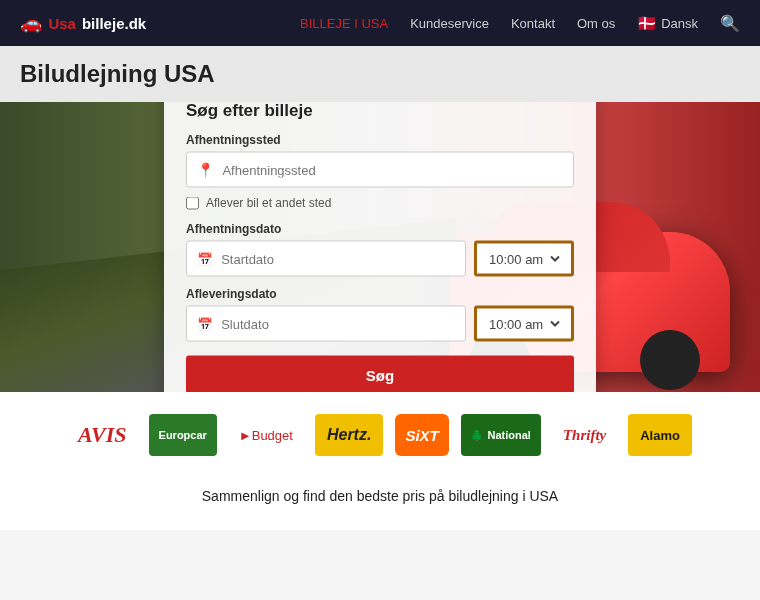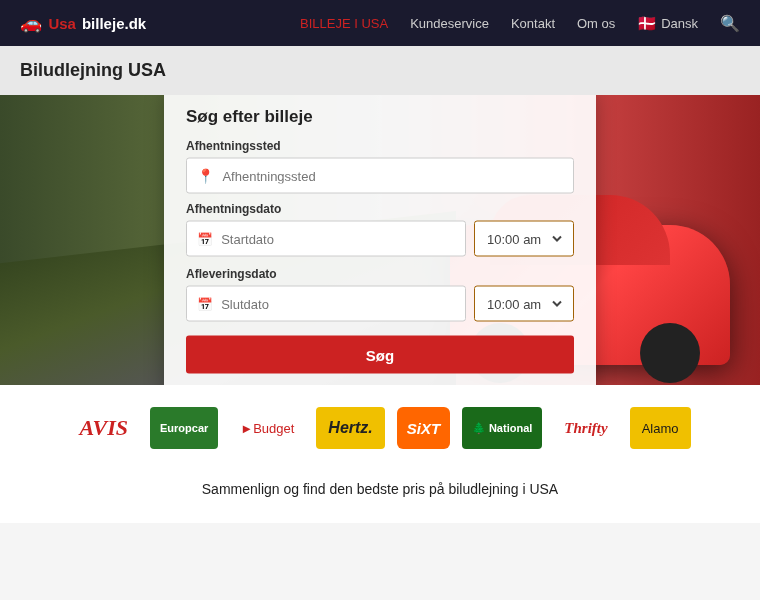--- a/index.html
+++ b/index.html
@@ -22,21 +22,21 @@
     .nav-links a { color: #ccc; text-decoration: none; cursor: pointer; }
     .nav-links .active-link { color: #cc2222; }
     .nav-flag { display: inline-flex; align-items: center; gap: 4px; cursor: pointer; }
     .flag-emoji { font-size: 16px; }
     .search-icon-nav { font-size: 16px; cursor: pointer; color: #ccc; }
 
     
     .page-title-bar {
       background: #e8e8e8;
       padding: 14px 20px;
-      font-size: 18px;
+      font-size: 24px;
       font-weight: bold;
       color: #222;
     }
 
     
     .hero {
       position: relative;
       height: 290px;
       overflow: hidden;
       display: flex;
@@ -166,21 +166,21 @@
       padding: 0 10px;
       height: 36px;
     }
     .date-input-wrap .icon-prefix { color: #888; margin-right: 8px; font-size: 13px; }
     .date-input-wrap input {
       border: none; outline: none; font-size: 13px; color: #999; flex: 1; background: transparent;
     }
     .time-select-wrap {
       display: flex;
       align-items: center;
-      border: 1px solid #a16207;
+      border: 3px solid #a16207;
       border-radius: 3px;
       background: #fff;
       padding: 0 8px;
       height: 36px;
       min-width: 100px;
     }
     .time-select-wrap select {
       border: none; outline: none; font-size: 13px; color: #444; background: transparent; cursor: pointer; width: 100%;
     }
 
@@ -218,21 +218,21 @@
       font-size: 14px;
       cursor: pointer;
     }
     .brand-avis { color: #cc2222; font-size: 22px; font-style: italic; font-family: serif; font-weight: 900; }
     .brand-europcar { background: #2a7a2a; color: #fff; font-size: 11px; padding: 5px 10px; border-radius: 4px; }
     .brand-budget { color: #cc2222; font-size: 13px; font-weight: normal; }
     .brand-hertz { background: #f0c000; color: #222; font-size: 16px; font-weight: 900; padding: 5px 12px; border-radius: 4px; font-style: italic; }
     .brand-sixt { background: #ff6600; color: #fff; font-size: 15px; font-weight: 900; padding: 5px 10px; border-radius: 6px; font-style: italic; }
     .brand-national { background: #1a6a1a; color: #fff; font-size: 11px; padding: 20px 10px; border-radius: 4px; }
     .brand-thrifty { color: #cc2222; font-size: 15px; font-style: italic; font-weight: bold; font-family: serif; }
-    .brand-alamo { background: #f0c000; color: #1a1a1a; font-size: 13px; font-weight: 400; padding: 5px 12px; border-radius: 4px; }
+    .brand-alamo { background: #f0c000; color: #1a1a1a; font-size: 13px; font-weight: 700; padding: 5px 12px; border-radius: 4px; }
 
     
     .tagline-section {
       background: #fff;
       padding: 10px 20px 26px;
       text-align: center;
       font-size: 14px;
       color: #222;
       font-weight: 400;
     }
@@ -270,20 +270,24 @@
 
   <div class="search-box">
     <h2>Søg efter billeje</h2>
 
     <label class="form-label">Afhentningssted</label>
     <div class="input-with-icon">
       <span class="icon-prefix">📍</span>
       <input type="text" placeholder="Afhentningssted" style="">
     </div>
 
+    <div class="checkbox-row">
+      <input type="checkbox" id="diff-return" style="">
+      <label for="diff-return">Aflever bil et andet sted</label>
+    </div>
 
     <label class="form-label">Afhentningsdato</label>
     <div class="date-row">
       <div class="date-input-wrap">
         <span class="icon-prefix">📅</span>
         <input type="text" placeholder="Startdato" style="">
       </div>
       <div class="time-select-wrap">
         <select>
           <option>8:00 am</option>

